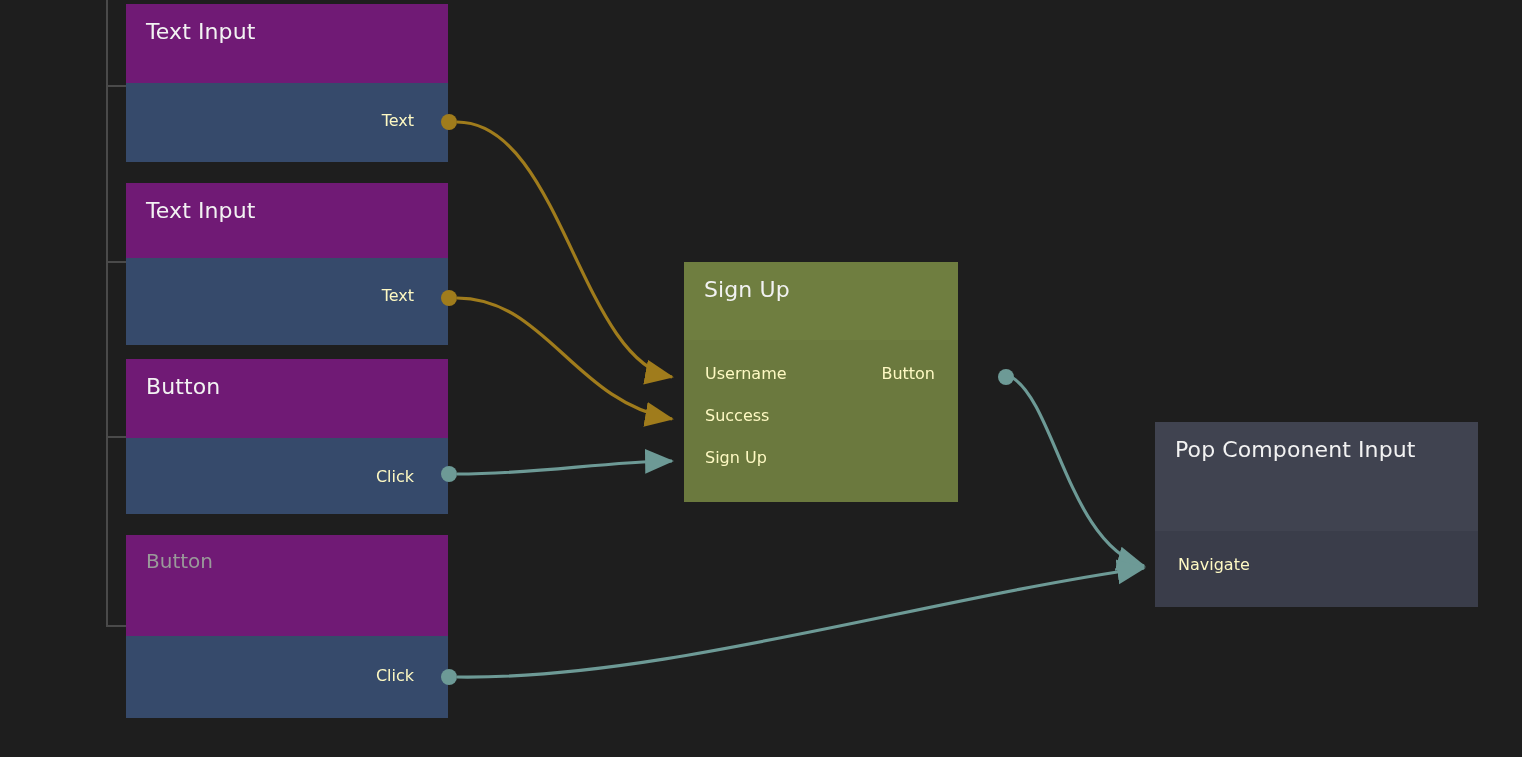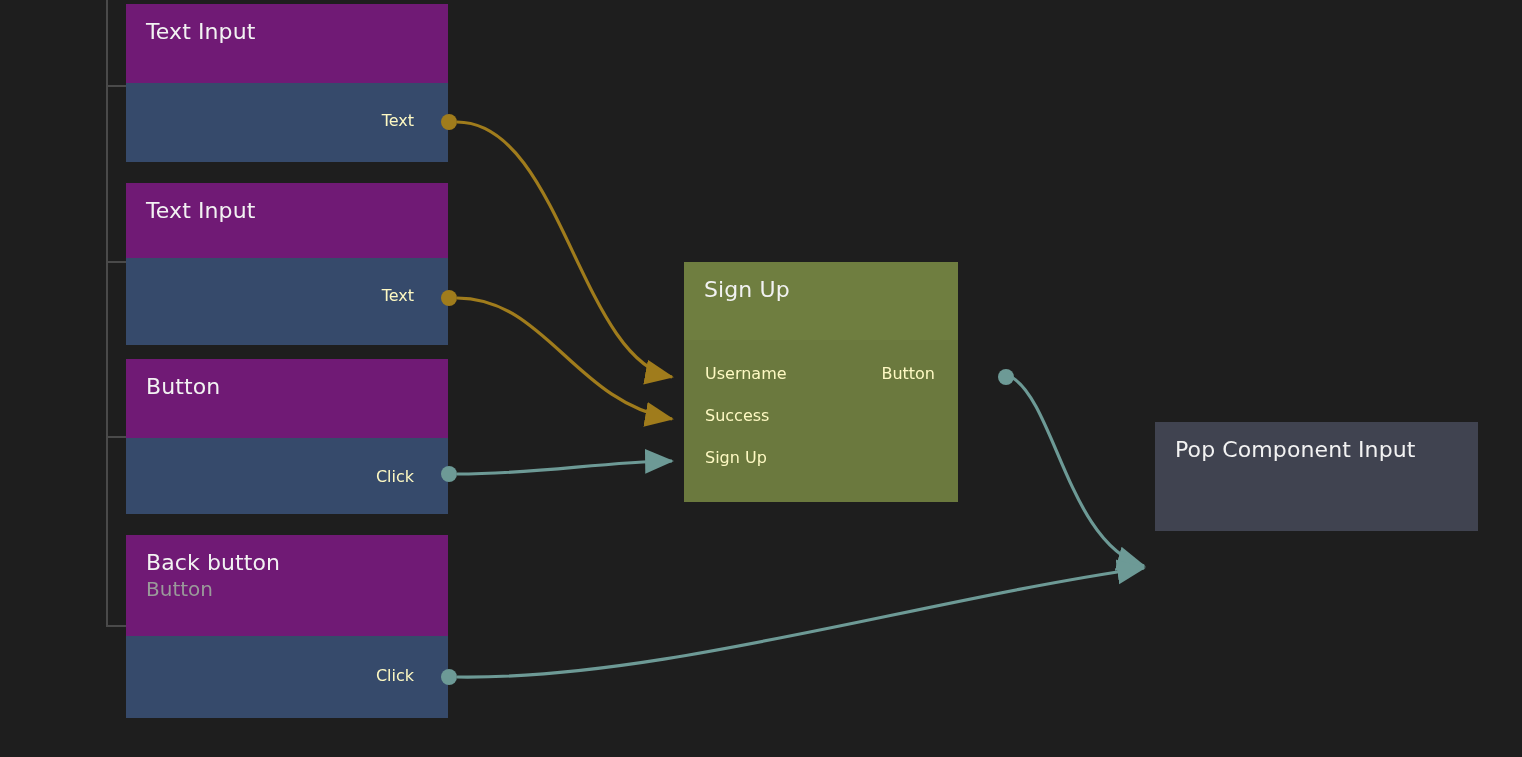--- a/index.html
+++ b/index.html
@@ -155,21 +155,20 @@
       <div class="node-title">Button</div>
     </div>
     <div class="node-body" style="height:76px;">
       <div class="port-label out" style="right:34px; top:31px;">Click</div>
     </div>
   </div>
   <div class="port-dot teal" style="left:441px; top:466px;"></div>
 
   <div class="node blue" style="left:126px; top:535px; width:322px; height:183px;">
     <div class="node-header" style="height:101px;">
-      <div class="node-title">Back button</div>
       <div class="node-subtitle">Button</div>
     </div>
     <div class="node-body" style="height:82px;">
       <div class="port-label out" style="right:34px; top:32px;">Click</div>
     </div>
   </div>
   <div class="port-dot teal" style="left:441px; top:669px;"></div>
 
   <div class="node green" style="left:684px; top:262px; width:274px; height:240px;">
     <div class="node-header" style="height:78px;">
@@ -181,15 +180,18 @@
       <div class="port-label" style="left:21px; top:110px;">Sign Up</div>
       <div class="port-label out" style="right:23px; top:26px;">Button</div>
     </div>
   </div>
   <div class="port-dot teal" style="left:998px; top:369px;"></div>
 
   <div class="node gray" style="left:1155px; top:422px; width:323px; height:185px;">
     <div class="node-header" style="height:109px;">
       <div class="node-title">Pop Component Input</div>
     </div>
+    <div class="node-body" style="height:76px;">
+      <div class="port-label" style="left:23px; top:26px;">Navigate</div>
+    </div>
   </div>
 
 </div>
 
 </body></html>

